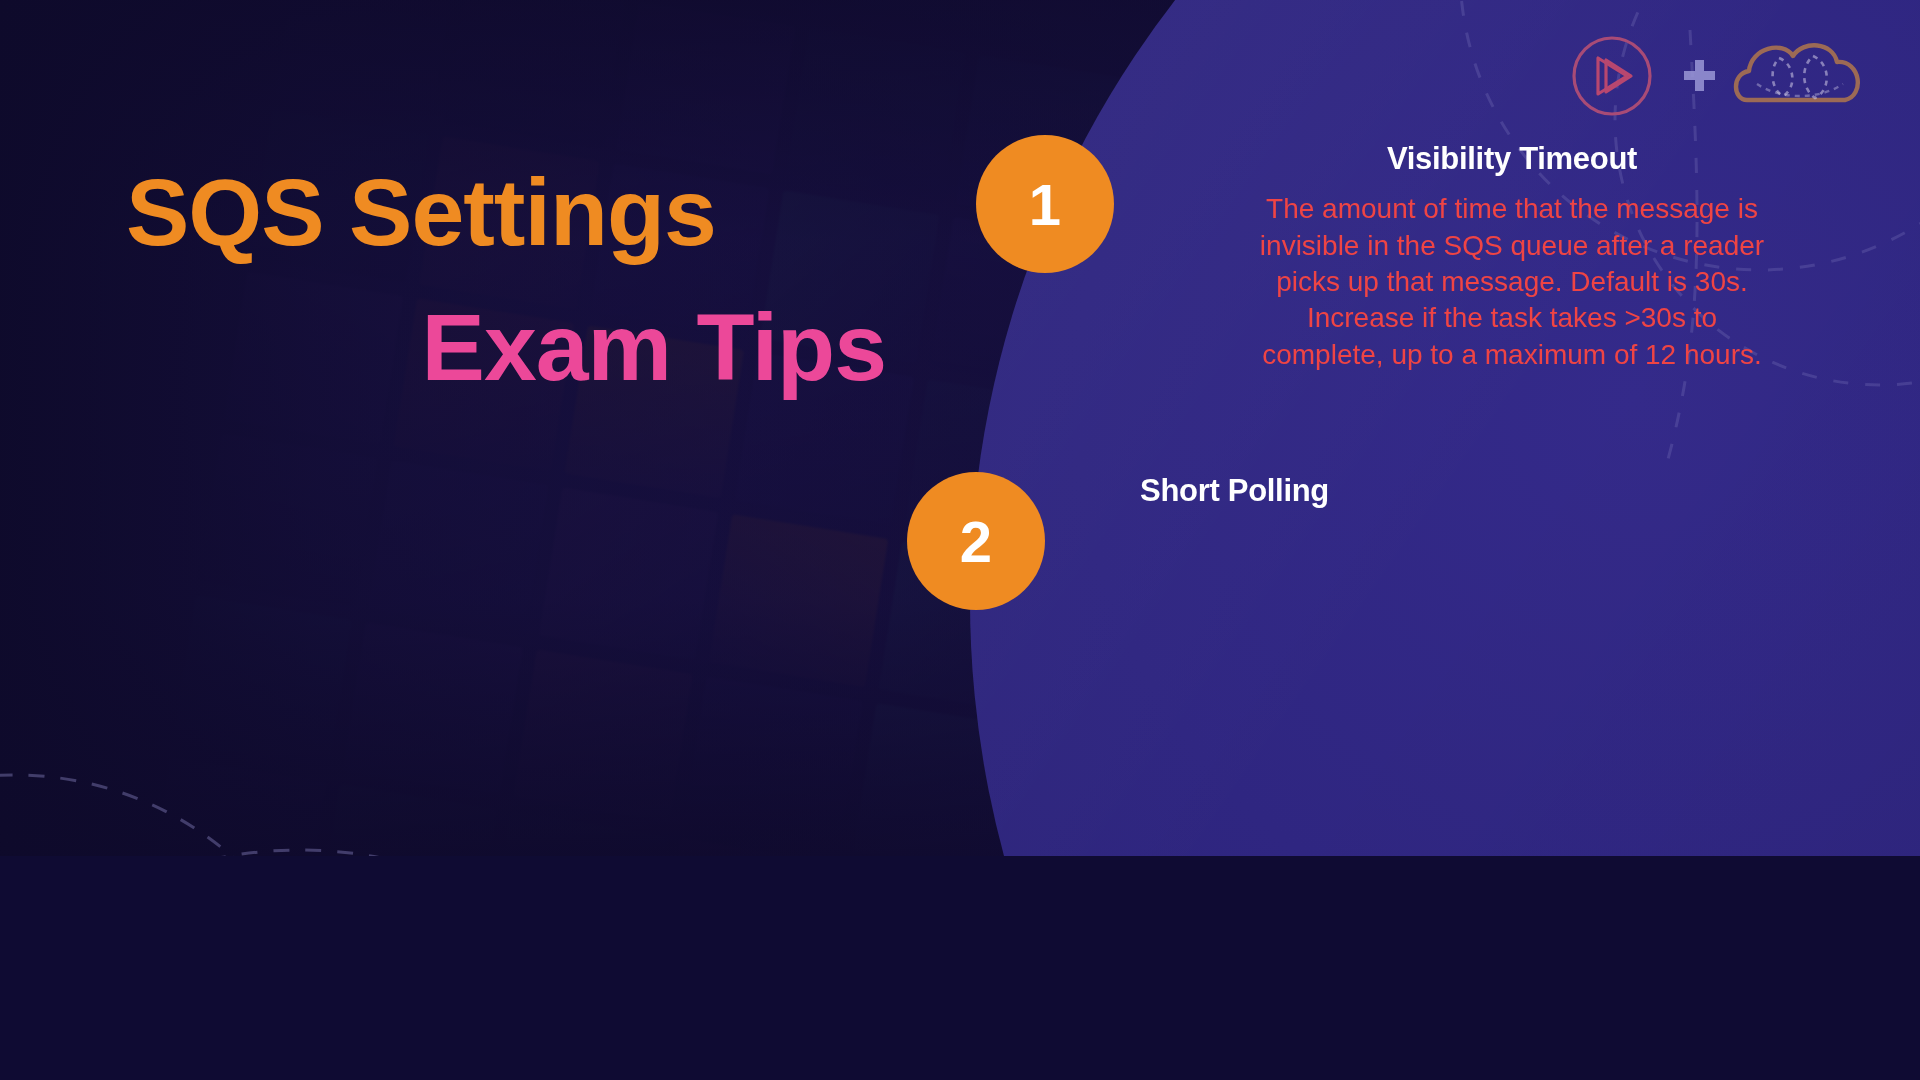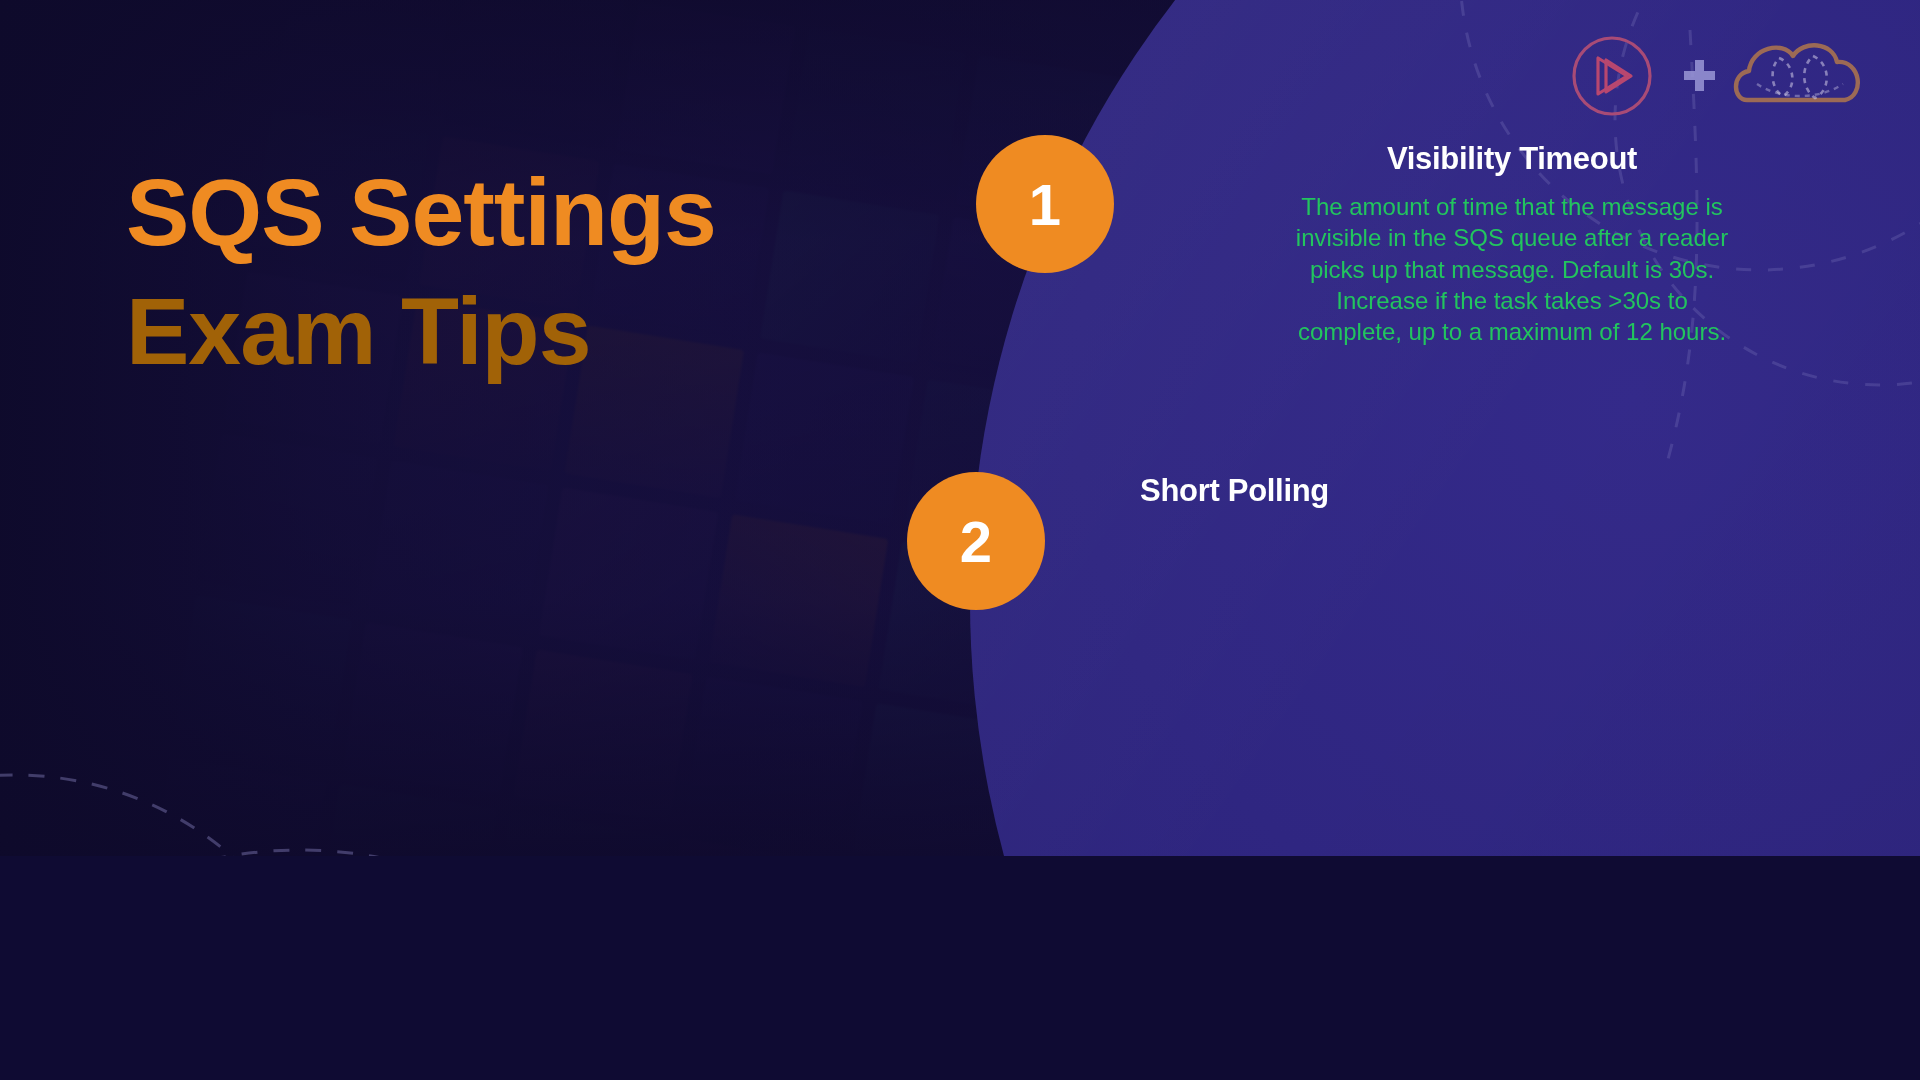--- a/index.html
+++ b/index.html
@@ -76,21 +76,21 @@
     position:absolute;
     left:126px; top:165px;
     width:760px;
   }
   .title-line1 {
     font-size:95px; font-weight:bold; line-height:1.0;
     color:#ef8b22; letter-spacing:-1px;
   }
   .title-line2 {
     font-size:95px; font-weight:bold; line-height:1.0;
-    color:#a16207; letter-spacing:-1px; margin-top:24px;
+    color:#ec4899; letter-spacing:-1px; margin-top:40px;text-align:right;
   }
 
   
   .item { position:absolute; display:flex; align-items:flex-start; }
 
   .badge {
     border-radius:50%;
     background:#ef8b22;
     color:#ffffff;
     display:flex; align-items:center; justify-content:center;
@@ -106,21 +106,21 @@
   .item-2 .badge { width:138px; height:138px; font-size:58px; }
   .item-2 .item-text { margin-left:95px; width:640px; padding-top:0px; }
 
   .item-title {
     font-size:31px; font-weight:bold; color:#ffffff;
     letter-spacing:-.3px; line-height:1.2;
     margin-bottom:14px;
   }
   .item-2 .item-title { margin-bottom:0; }
   .item-body {
-    font-size:24px; color:#22c55e; line-height:1.30;
+    font-size:28px; color:#ef4444; line-height:1.30;
     white-space:pre-line;
   }
 
   
   .logo-lockup {
     position:absolute; right:45px; top:22px;
     display:flex; align-items:center; gap:0px;
   }
 </style>
 </head>

